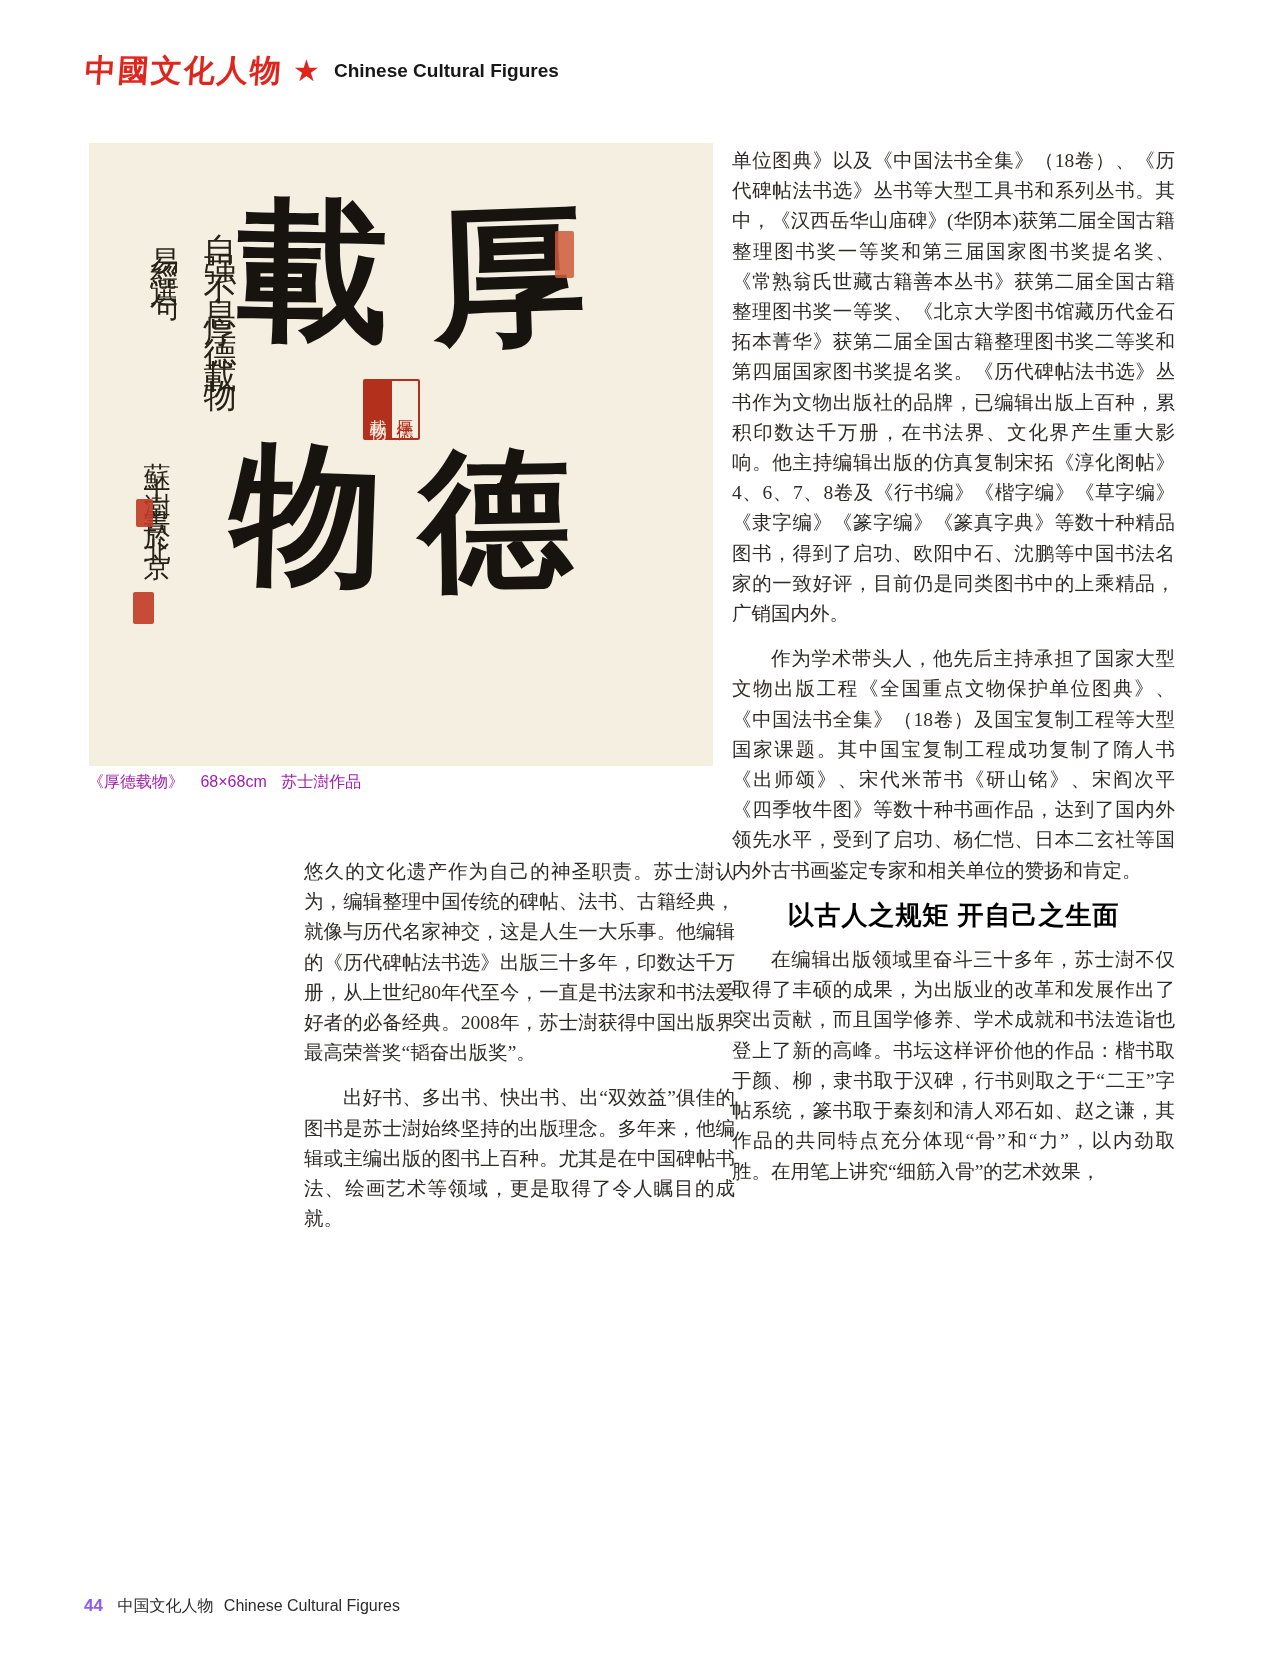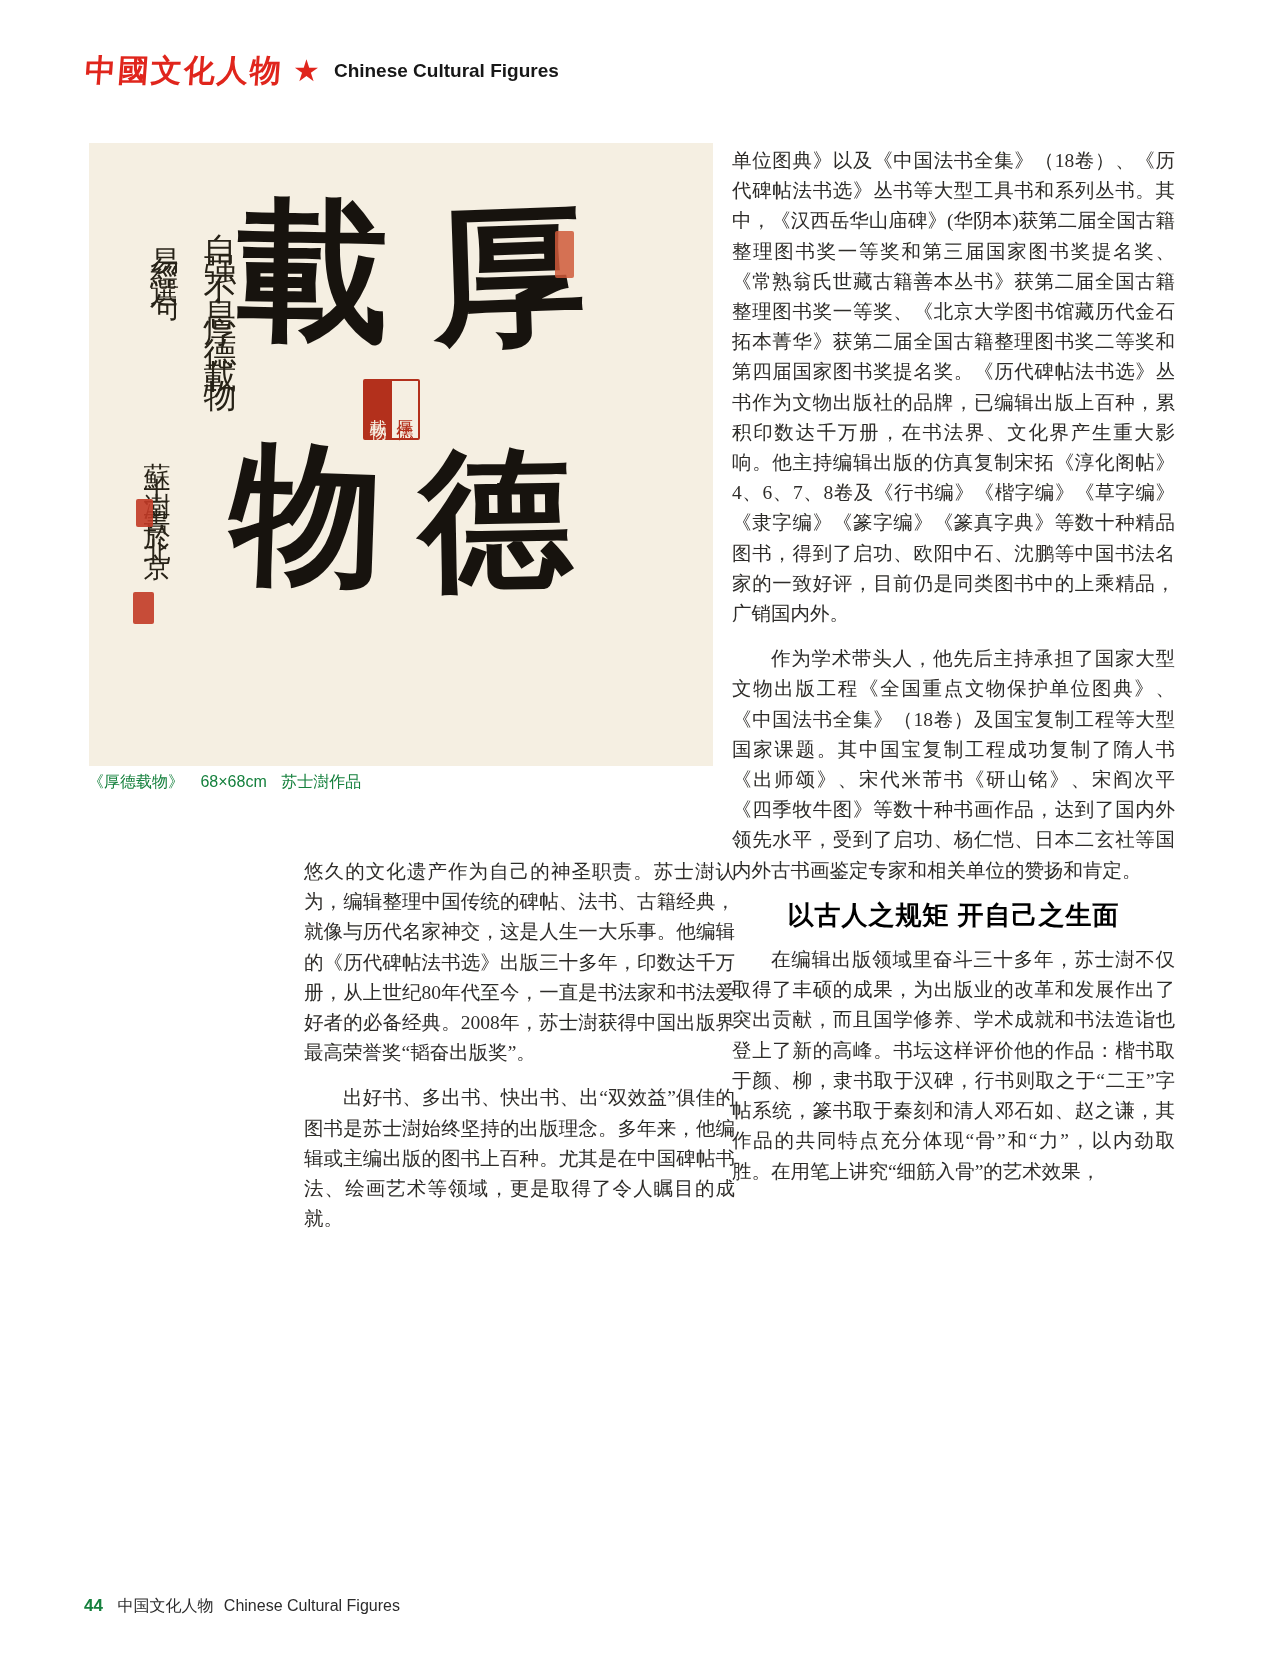--- a/index.html
+++ b/index.html
@@ -31,34 +31,34 @@
 
   .seal { position:absolute; border-radius:2px; }
   .seal-main { left:274px; top:236px; width:57px; height:61px; border:2px solid #b3301c; background:#f5efe2; display:flex; box-sizing:border-box; }
   .seal-main span { width:50%; height:100%; writing-mode:vertical-rl; text-orientation:upright; font-family:"DejaVu Serif",serif; font-size:17px; line-height:1; letter-spacing:4px; display:flex; align-items:center; justify-content:center; }
   .seal-main .seal-half-left  { background:#b3301c; color:#f6efe1; order:1; }
   .seal-main .seal-half-right { color:#b3301c; order:2; }
   .seal-top  { left:466px; top:88px;  width:19px; height:47px; background:#cf5a3a; opacity:.85; }
   .seal-sig1 { left:47px;  top:356px; width:17px; height:28px; background:#c23a26; opacity:.9; }
   .seal-sig2 { left:44px;  top:449px; width:21px; height:32px; background:#c23a26; opacity:.9; }
 
-  .caption { position:absolute; left:88px; top:772px; font-family:"Liberation Sans","DejaVu Sans",sans-serif; font-size:16px; color:#15803d; }
+  .caption { position:absolute; left:88px; top:772px; font-family:"Liberation Sans","DejaVu Sans",sans-serif; font-size:16px; color:#a21caf; }
   .caption .cap-size { margin:0 10px 0 12px; }
 
   
   .col { position:absolute; font-size:19.5px; line-height:30.2px; color:#2e2c29; text-align:justify; }
   .col p { margin:0; }
   .col p.indent { text-indent:2em;margin-top:15px; }
   .col-left  { left:304px; top:857px; width:431px; }
   .col-right { left:732px; top:146px; width:443px; }
   .section-heading { font-family:"Liberation Sans","DejaVu Sans",sans-serif; font-size:26px; font-weight:bold; color:#000; margin:14px 0 12px 0; text-align:center; letter-spacing:1px; }
 
   
   .pagefoot { position:absolute; left:84px; top:1596px; font-family:"Liberation Sans","DejaVu Sans",sans-serif; font-size:16px; color:#2b2b2b; }
-  .pagefoot .pagenum { font-weight:bold; font-size:17px; margin-right:10px; color:#15803d;text-align:center; }
+  .pagefoot .pagenum { font-weight:bold; font-size:17px; margin-right:10px; color:#8b5cf6;text-align:center; }
   .pagefoot .foot-en { margin-left:6px; }
 </style>
 </head>
 <body>
 
 <div class="page">
 
   <header class="masthead">
     <span class="logo-cn">中國文化人物</span>
     <span class="logo-star">★</span>

